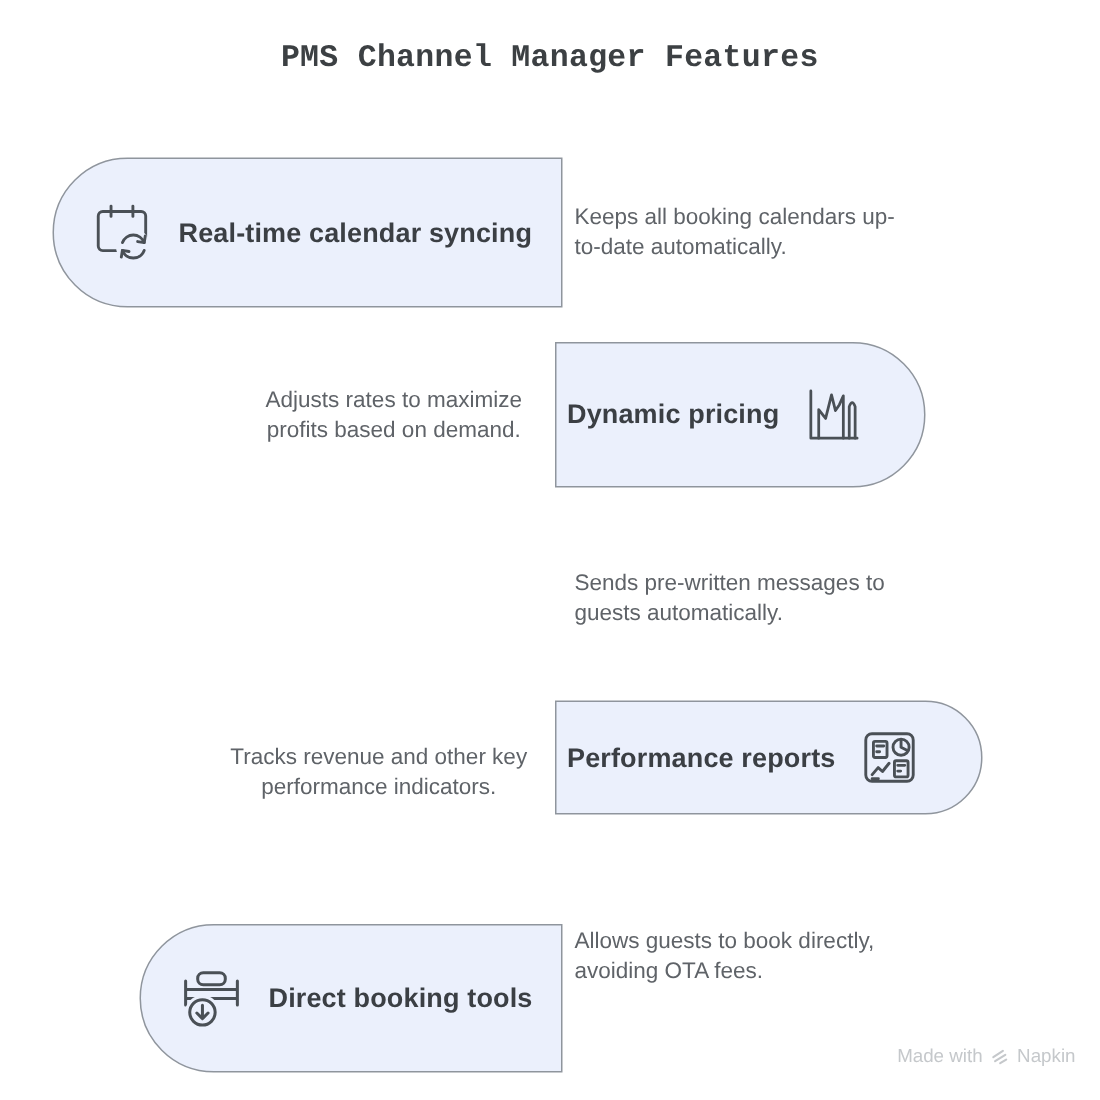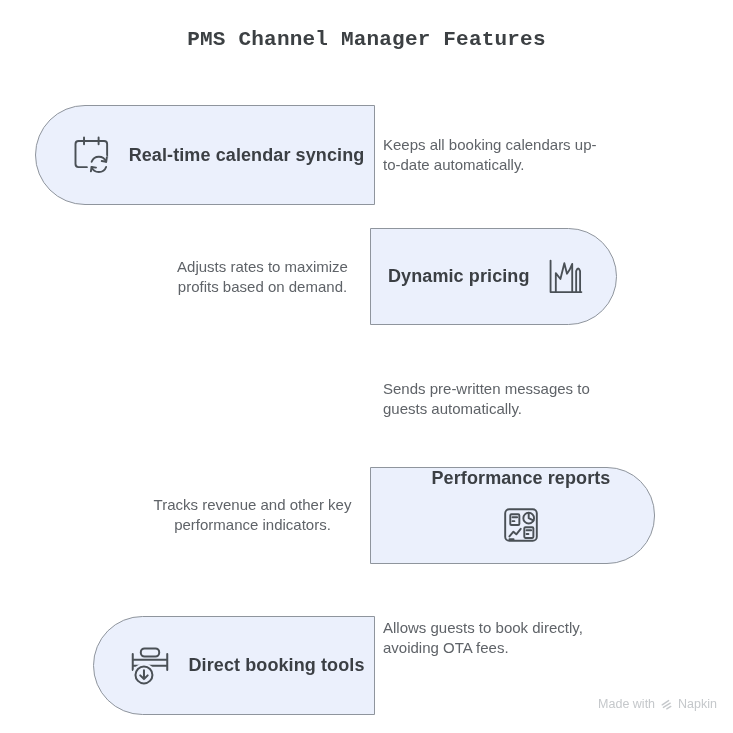--- a/index.html
+++ b/index.html
@@ -21,41 +21,41 @@
     font-family: Liberation Mono, monospace;
   }
 
   .card {
     position: absolute;
     display: flex; align-items: center;
     background: var(--card-bg, #ebf0fc);
     border: 1px solid var(--card-border, #8f959d);
     box-sizing: border-box;
   }
-  .card-left  { border-radius: 50px 0 0 50px; padding-left: 24px; gap: 15px; justify-content: center; }
-  .card-right { border-radius: 0 50px 50px 0; padding-left: 17px; gap: 14px; }
+  .card-left  { border-radius: 50px 0 0 50px; padding-left: 24px; gap: 15px; }
+  .card-right { border-radius: 0 50px 50px 0; padding-left: 7px; gap: 14px; }
   .card-title {
     font-size: 18px; font-weight: bold;
     color: var(--card-title-color, #3b3f44);
     letter-spacing: 0.1px; white-space: nowrap;
   }
   .icon { display: flex; flex: 0 0 auto; color: var(--icon-color, #4a5056); }
   .icon svg { display: block; }
   .icon svg .s { fill: none; stroke: currentColor; stroke-width: 1.4; stroke-linecap: round; stroke-linejoin: round; }
   .icon svg .mask { fill: var(--card-bg, #ebf0fc); stroke: none; }
   .icon svg .dot { fill: currentColor; stroke: none; }
 
   #card-1 { left: 35px;  top: 105px; width: 340px; height: 100px; }
   #desc-1 { left: 383px; top: 105px; width: 222px; height: 100px; }
   #desc-2 { left: 165px; top: 228px; width: 195px; height: 97px;  }
   #card-2 { left: 370px; top: 228px; width: 247px; height: 97px;  border-radius: 0 49px 49px 0; }
   #card-3 { left: 20px;  top: 350px; width: 355px; height: 98px;  border-radius: 49px 0 0 49px; }
   #desc-3 { left: 383px; top: 350px; width: 222px; height: 98px;  }
   #desc-4 { left: 145px; top: 467px; width: 215px; height: 96px;  }
-  #card-4 { left: 370px; top: 467px; width: 285px; height: 97px;  border-radius: 0 48px 48px 0; flex-direction: column; }
+  #card-4 { left: 370px; top: 467px; width: 285px; height: 76px;  border-radius: 0 48px 48px 0; }
   #card-5 { left: 93px;  top: 616px; width: 282px; height: 99px;  }
   #desc-5 { left: 383px; top: 588px; width: 222px; height: 99px;  }
 
   .desc {
     position: absolute;
     display: flex; align-items: center;
     color: var(--desc-color, #5f6368);
     font-size: 15px; line-height: 20px;
   }
   .desc p { margin: 0; }

